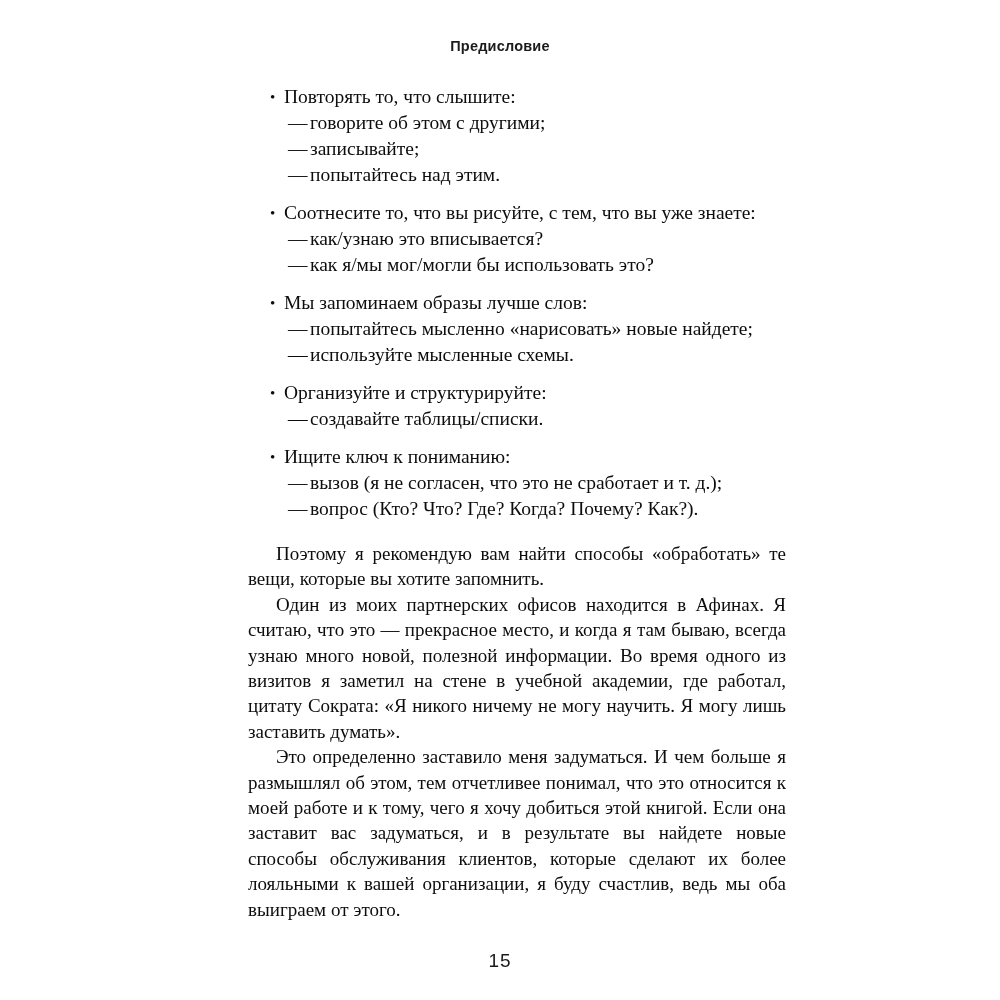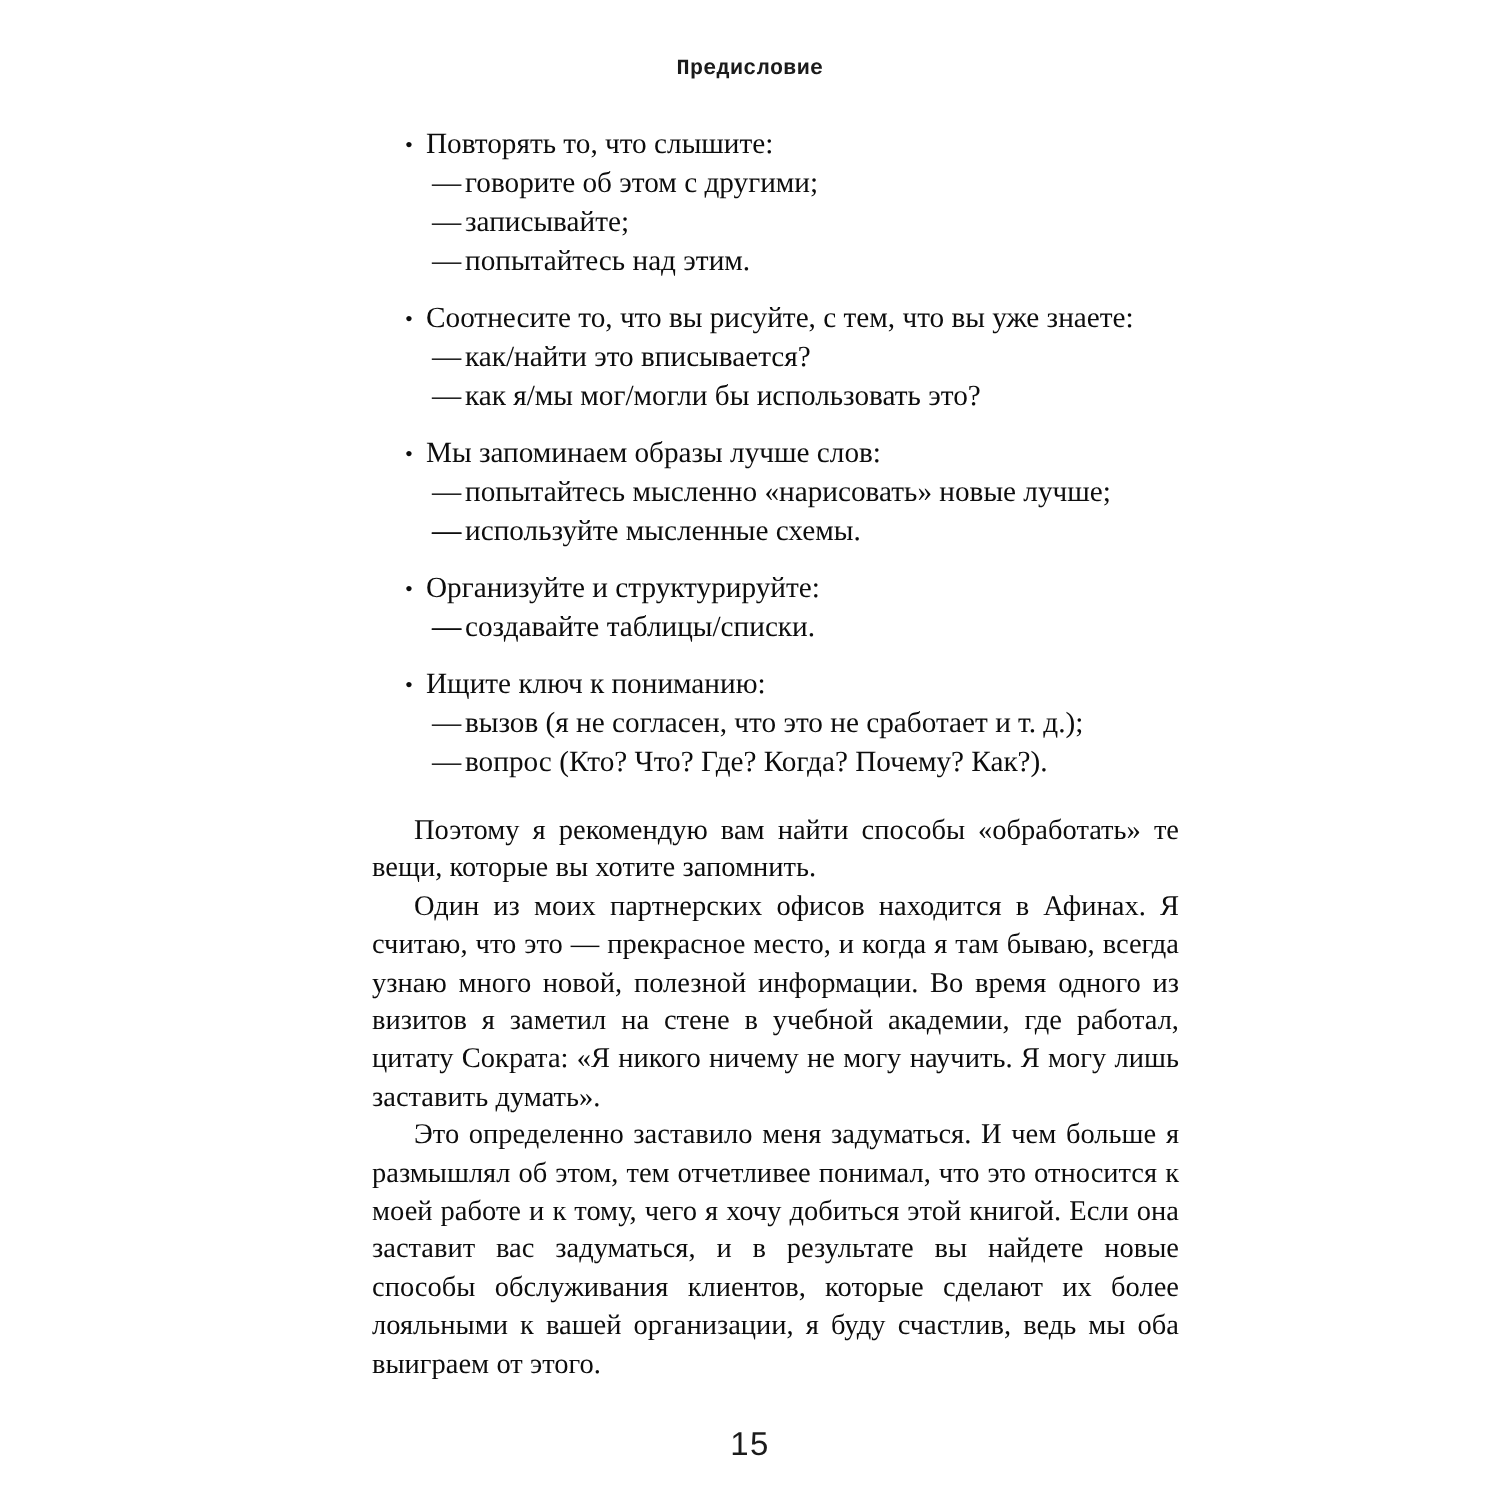--- a/index.html
+++ b/index.html
@@ -24,21 +24,21 @@
     background: #ffffff;
   }
 
   
   .running-head {
     position: absolute;
     top: 38px;
     left: 0;
     width: 1000px;
     text-align: center;
-    font-family: Liberation Mono, monospace;
+    font-family: Liberation Sans, sans-serif;
     font-size: 14.5px;
     font-weight: 600;
     letter-spacing: 0.2px;
     color: #1b1b1b;
   }
 
   
   .textblock {
     position: absolute;
     left: 248px;
@@ -107,21 +107,21 @@
   }
 
   
   .folio {
     position: absolute;
     top: 950px;
     left: 0;
     width: 1000px;
     text-align: center;
     font-family: "Liberation Sans", "DejaVu Sans", sans-serif;
-    font-size: 22px;
+    font-size: 19px;
     color: #1b1b1b;
     letter-spacing: 1px;
   }
 </style>
 </head>
 <body>
 
 <div class="page">
 
   <div class="running-head">Предисловие</div>
@@ -149,36 +149,36 @@
         </div>
       </div>
 
       <div class="bullet-group">
         <div class="bullet-line">
           <span class="bullet-marker">•</span>
           <span>Соотнесите то, что вы рисуйте, с тем, что вы уже знаете:</span>
         </div>
         <div class="dash-line">
           <span class="dash-marker">—</span>
-          <span>как/найти это вписывается?</span>
+          <span>как/узнаю это вписывается?</span>
         </div>
         <div class="dash-line">
           <span class="dash-marker">—</span>
           <span>как я/мы мог/могли бы использовать это?</span>
         </div>
       </div>
 
       <div class="bullet-group">
         <div class="bullet-line">
           <span class="bullet-marker">•</span>
           <span>Мы запоминаем образы лучше слов:</span>
         </div>
         <div class="dash-line">
           <span class="dash-marker">—</span>
-          <span>попытайтесь мысленно «нарисовать» новые лучше;</span>
+          <span>попытайтесь мысленно «нарисовать» новые найдете;</span>
         </div>
         <div class="dash-line">
           <span class="dash-marker">—</span>
         </div>
         <div class="dash-line">
           <span class="dash-marker">—</span>
           <span>используйте мысленные схемы.</span>
         </div>
       </div>
 

